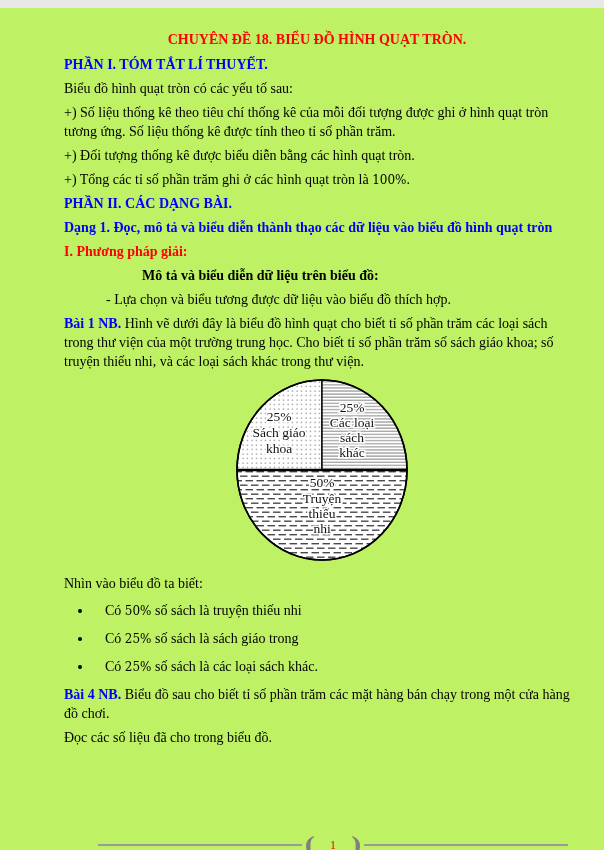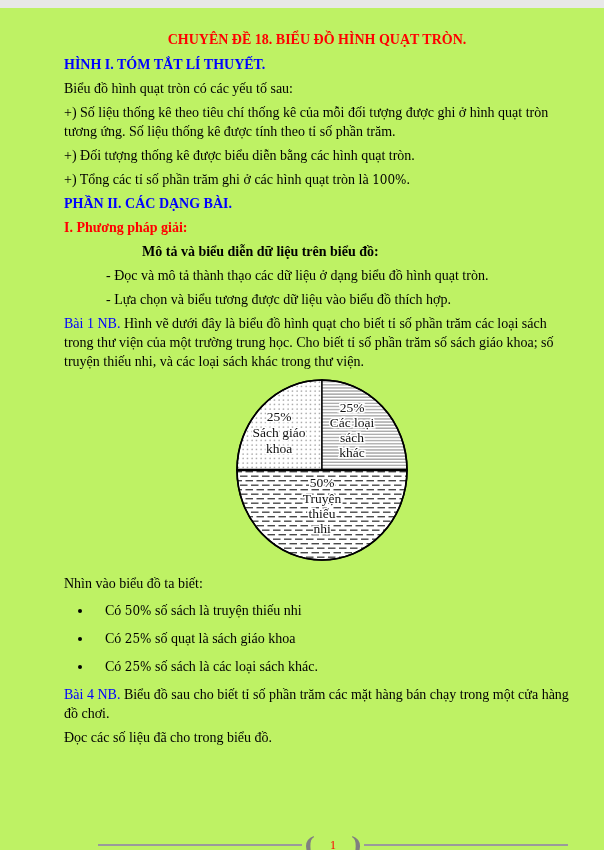--- a/index.html
+++ b/index.html
@@ -19,21 +19,21 @@
   .para { margin: 0 0 5px 0; }
   .title {
     text-align: center;
     font-weight: bold;
     color: #ff0000;
     white-space: nowrap;
     margin: 0 0 6px 0;
   }
   .h-blue { color:#0000ff; font-weight:bold; margin:0 0 5px 0; white-space:nowrap; }
   .h-red  { color:#ff0000; font-weight:bold; margin:0 0 5px 0; }
-  .lbl-blue { color:#0000ff; font-weight:normal; }
+  .lbl-blue { color:#0000ff; font-weight:bold; }
   .indent1 { text-indent: 78px; font-weight: bold; }
   .indent2 { text-indent: 42px; }
   .math { font-family:"DejaVu Serif", serif; font-size:12px; line-height:15px; }
   .chart-wrap { margin: 4px 0 10px 170px; width:176px; height:188px; }
   .pie-label {
     font-family:"Liberation Serif", serif;
     font-size: 13.5px;
     fill:#111;
     text-anchor: middle;
     stroke:#ffffff; stroke-width:3px; paint-order: stroke;
@@ -52,32 +52,32 @@
   }
   .pagenum { color:#ff0000; font-size:12px; margin:0 13px; line-height:22px; }
 </style>
 </head>
 <body>
 
 <div class="page">
 
   <div class="title">CHUYÊN ĐỀ 18. BIỂU ĐỒ HÌNH QUẠT TRÒN.</div>
 
-  <div class="h-blue">HÌNH I. TÓM TẮT LÍ THUYẾT.</div>
+  <div class="h-blue">PHẦN I. TÓM TẮT LÍ THUYẾT.</div>
 
   <div class="para">Biểu đồ hình quạt tròn có các yếu tố sau:</div>
   <div class="para">+) Số liệu thống kê theo tiêu chí thống kê của mỗi đối tượng được ghi ở hình quạt tròn tương ứng. Số liệu thống kê được tính theo tỉ số phần trăm.</div>
   <div class="para">+) Đối tượng thống kê được biểu diễn bằng các hình quạt tròn.</div>
   <div class="para"><span>+) Tổng các tỉ số phần trăm ghi ở các hình quạt tròn là </span><span class="math">100%</span><span>.</span></div>
 
   <div class="h-blue">PHẦN II. CÁC DẠNG BÀI.</div>
+  <div class="h-blue">Dạng 1. Đọc, mô tả và biểu diễn thành thạo các dữ liệu vào biểu đồ hình quạt tròn</div>
   <div class="h-red">I. Phương pháp giải:</div>
 
   <div class="para indent1">Mô tả và biểu diễn dữ liệu trên biểu đồ:</div>
-  <div class="para indent2">- Đọc và mô tả thành thạo các dữ liệu ở dạng biểu đồ hình quạt tròn.</div>
   <div class="para indent2">- Lựa chọn và biểu tương được dữ liệu vào biểu đồ thích hợp.</div>
 
 
   <div class="para"><span class="lbl-blue">Bài 1 NB.</span><span> Hình vẽ dưới đây là biểu đồ hình quạt cho biết tỉ số phần trăm các loại sách trong thư viện của một trường trung học. Cho biết tỉ số phần trăm số sách giáo khoa; số truyện thiếu nhi, và các loại sách khác trong thư viện.</span></div>
 
   <div class="chart-wrap">
     <svg width="176" height="188" viewBox="-88 -94 176 188">
       <defs>
         <pattern id="p-dots" width="4.5" height="4.5" patternUnits="userSpaceOnUse">
           <rect width="4.5" height="4.5" fill="#ffffff"></rect>
@@ -114,21 +114,21 @@
       <text class="pie-label" x="0" y="33">Truyện</text>
       <text class="pie-label" x="0" y="48">thiếu</text>
       <text class="pie-label" x="0" y="63">nhi</text>
     </svg>
   </div>
 
   <div class="para">Nhìn vào biểu đồ ta biết:</div>
 
   <ul class="obs">
     <li><span>Có </span><span class="math">50%</span><span> số sách là truyện thiếu nhi</span></li>
-    <li><span>Có </span><span class="math">25%</span><span> số quạt là sách giáo khoa</span></li>
+    <li><span>Có </span><span class="math">25%</span><span> số sách là sách giáo trong</span></li>
     <li><span>Có </span><span class="math">25%</span><span> số sách là các loại sách khác.</span></li>
   </ul>
 
   <div class="para"><span class="lbl-blue">Bài 4 NB.</span><span> Biểu đồ sau cho biết tỉ số phần trăm các mặt hàng bán chạy trong một cửa hàng đồ chơi.</span></div>
   <div class="para">Đọc các số liệu đã cho trong biểu đồ.</div>
 
   <div class="footer">
     <div class="rule-seg"></div>
     <span class="bracket">(</span>
     <span class="pagenum">1</span>

